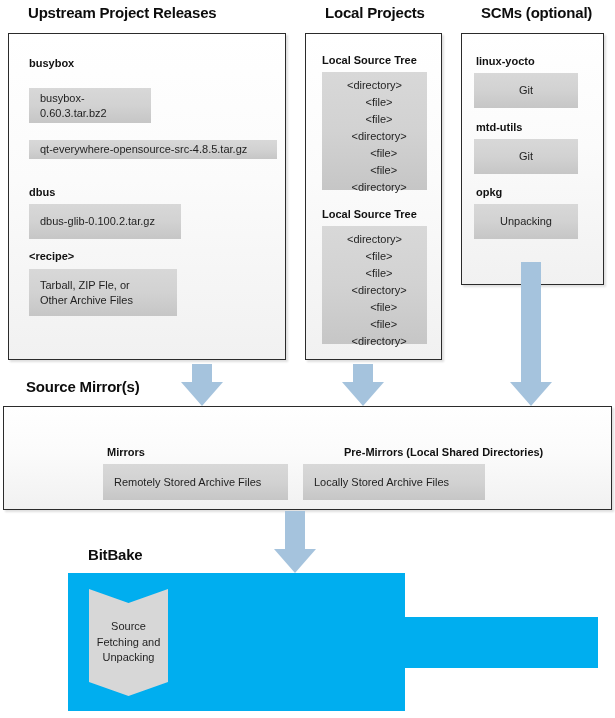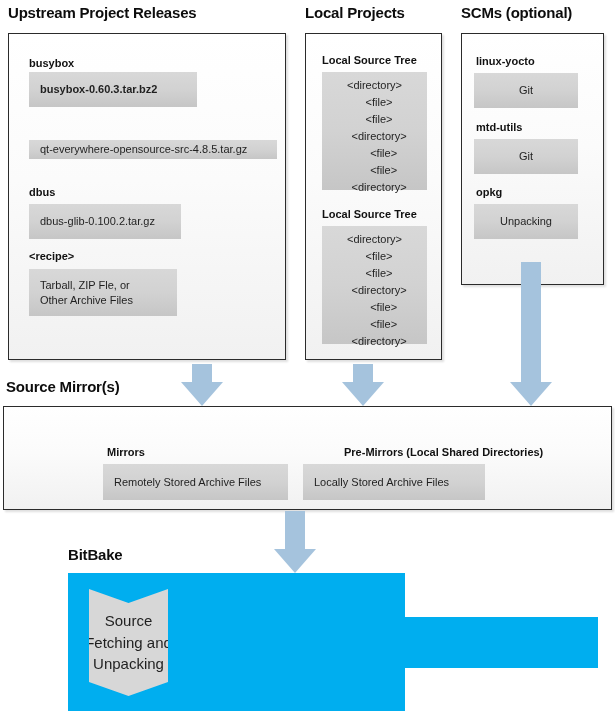--- a/index.html
+++ b/index.html
@@ -20,20 +20,21 @@
   }
 
   
   .section-title {
     position: absolute;
     font-weight: bold;
     font-size: 15px;
     letter-spacing: -0.2px;
     color: #0d0d0d;
     white-space: nowrap;
+    margin-left: 20px;
   }
 
   
   .panel {
     position: absolute;
     background: linear-gradient(to bottom, #ffffff 0%, #fbfbfb 45%, #f1f1f1 100%);
     border: 1px solid #2b2b2b;
     box-sizing: border-box;
     box-shadow: 2px 2px 2px rgba(0,0,0,0.13);
   }
@@ -106,36 +107,36 @@
   
   .notch-box {
     position: absolute;
     background: #d7d7d7;
     -webkit-clip-path: polygon(0% 0%, 50% 13%, 100% 0%, 100% 87%, 50% 100%, 0% 87%);
     clip-path: polygon(0% 0%, 50% 13%, 100% 0%, 100% 87%, 50% 100%, 0% 87%);
     display: flex;
     align-items: center;
     justify-content: center;
     text-align: center;
-    font-size: 15px;
+    font-size: 11px;
     color: #1f1f1f;
     line-height: 1.45;
   }
 </style>
 </head>
 <body>
 
 <div id="canvas">
 
   <div class="section-title" style="left:8px; top:4px;">Upstream Project Releases</div>
 
   <div class="panel" style="left:8px; top:33px; width:278px; height:327px;">
 
     <div class="item-label" style="left:20px; top:23px;">busybox</div>
-    <div class="chip pad-left" style="left:20px; top:38px; width:168px; height:35px;font-weight:bold;">busybox-0.60.3.tar.bz2</div>
+    <div class="chip pad-left" style="left:20px; top:54px; width:122px; height:35px;">busybox-0.60.3.tar.bz2</div>
 
     <div class="item-label" style="left:20px; top:88px;margin-top:16px;">qt</div>
     <div class="chip pad-left" style="left:20px; top:106px; width:248px; height:19px;">qt-everywhere-opensource-src-4.8.5.tar.gz</div>
 
     <div class="item-label" style="left:20px; top:152px;">dbus</div>
     <div class="chip pad-left" style="left:20px; top:170px; width:152px; height:35px;">dbus-glib-0.100.2.tar.gz</div>
 
     <div class="item-label" style="left:20px; top:216px;">&lt;recipe&gt;</div>
     <div class="chip pad-left" style="left:20px; top:235px; width:148px; height:47px; white-space:pre;">Tarball, ZIP Fle, or
 Other Archive Files</div>

